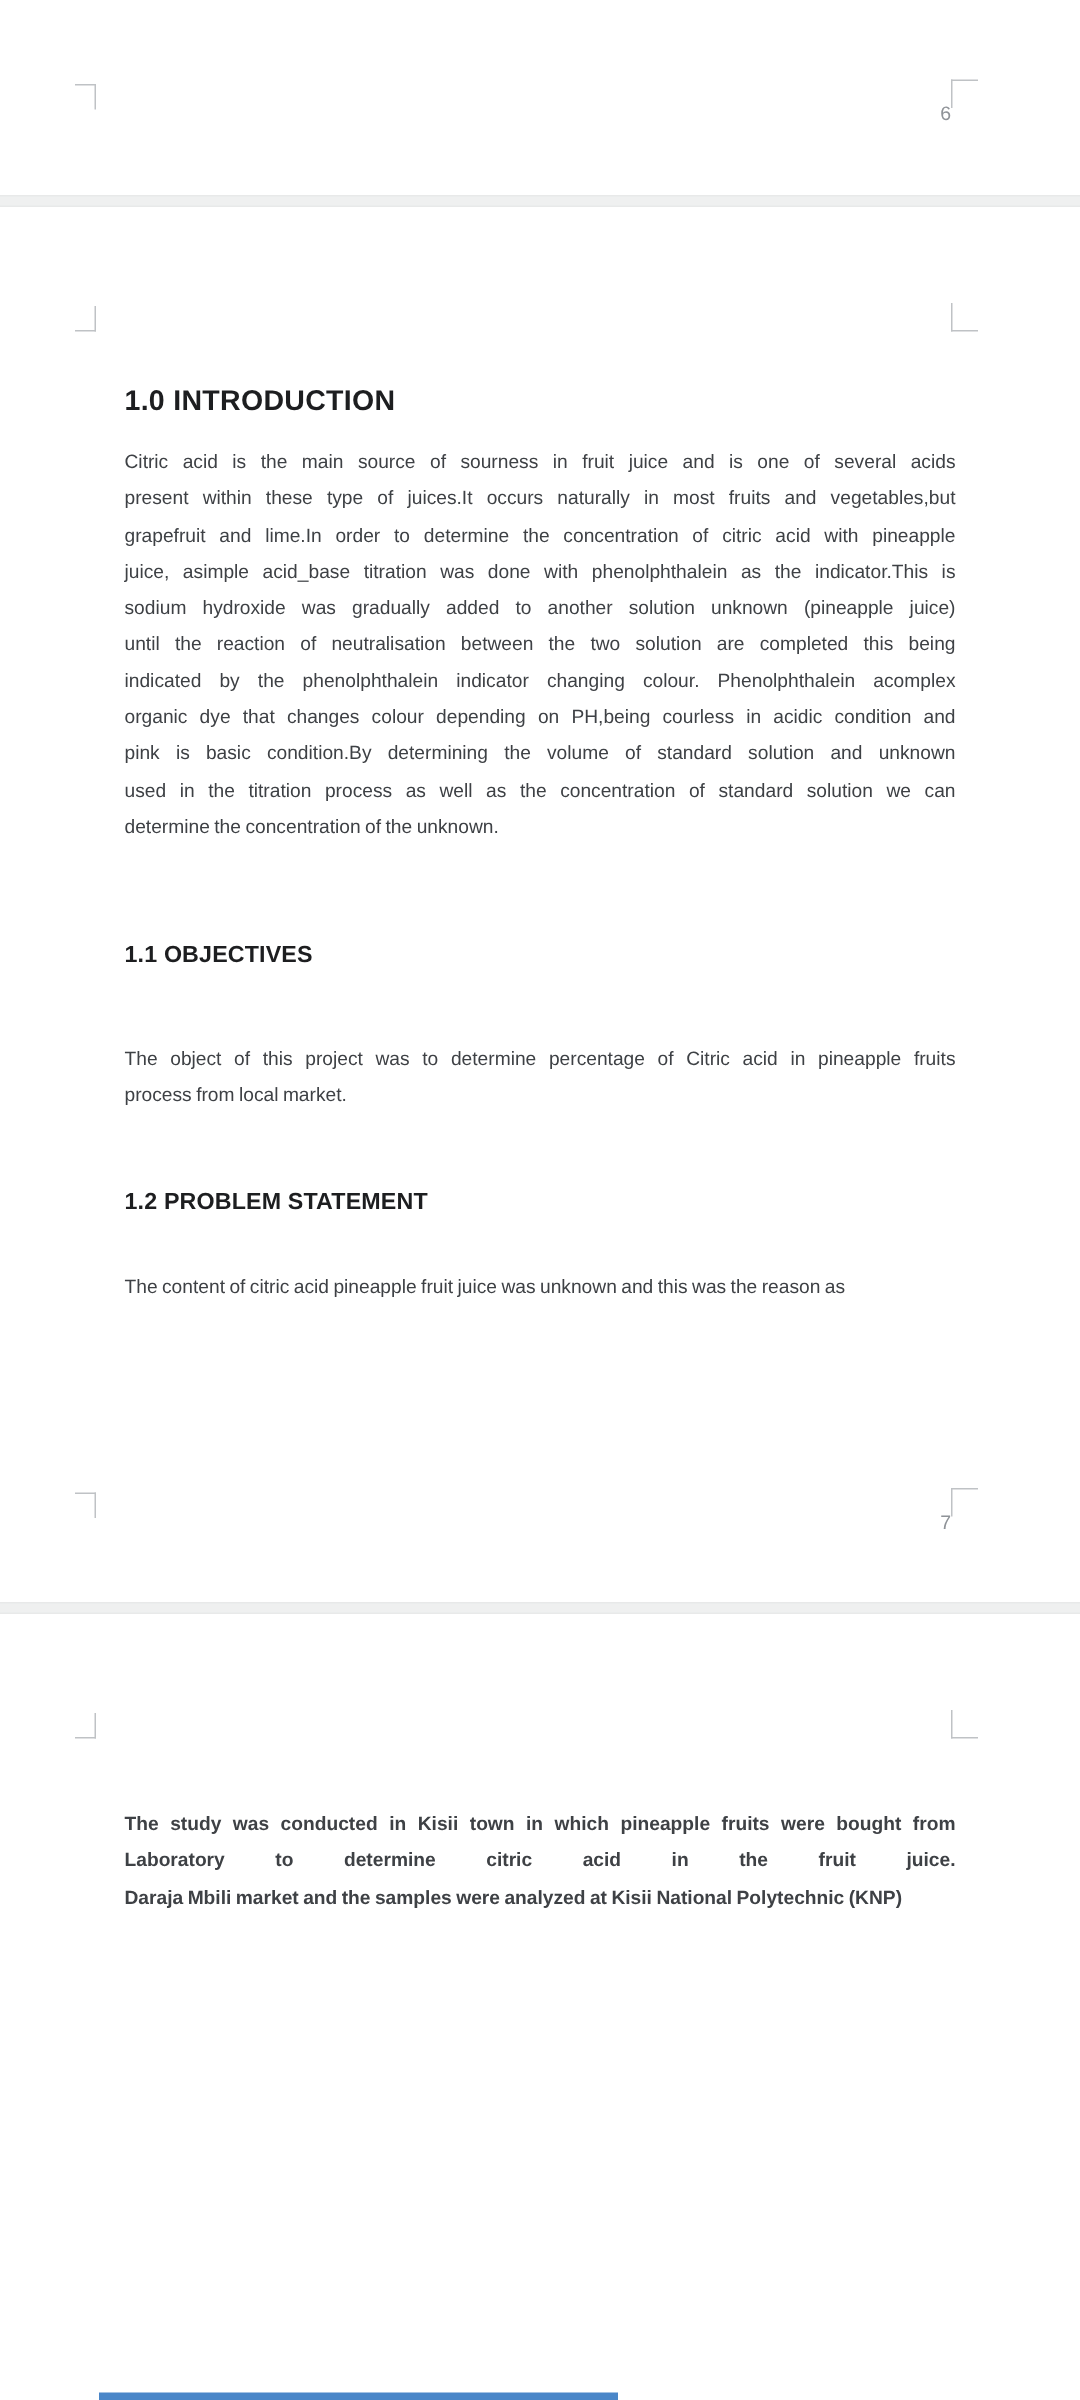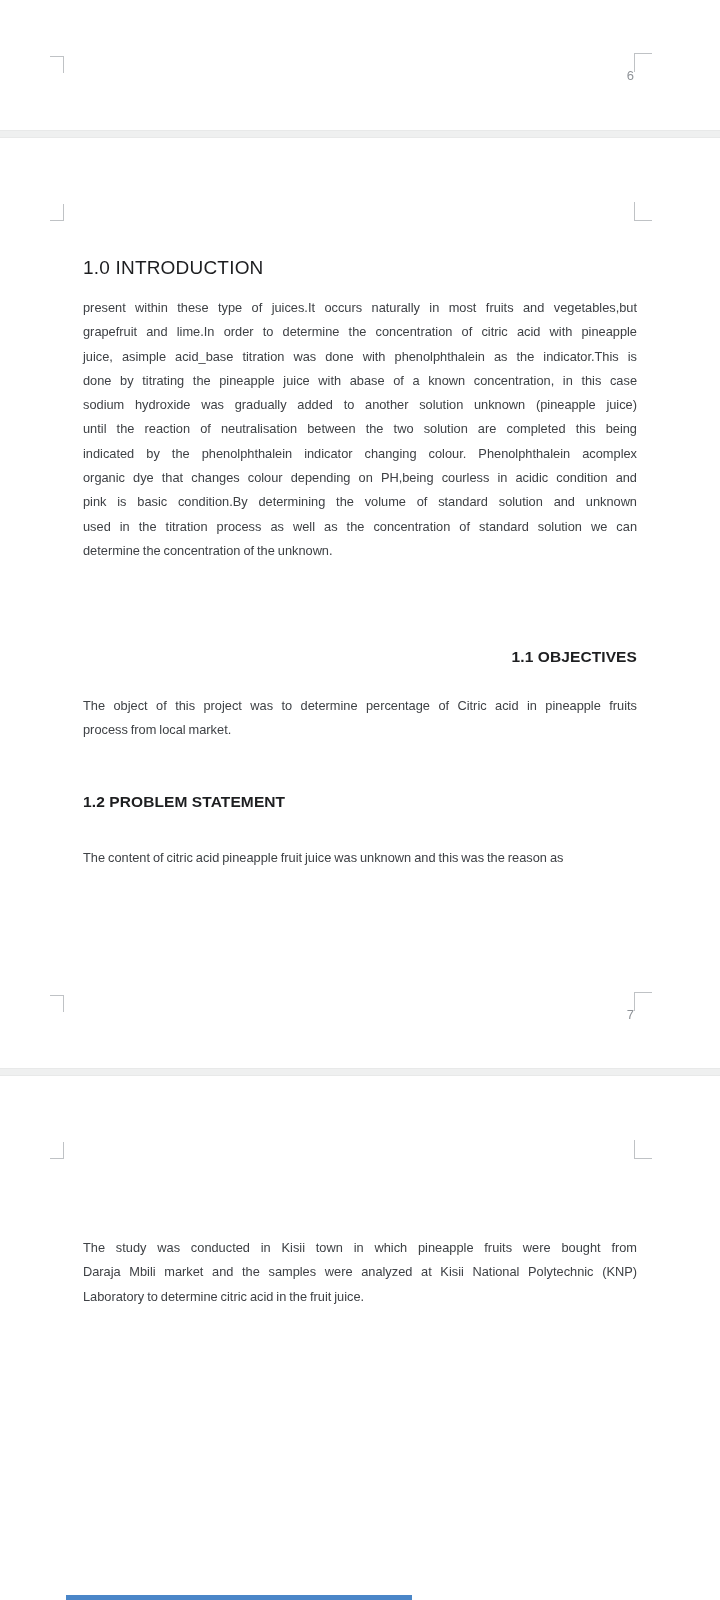--- a/index.html
+++ b/index.html
@@ -32,21 +32,21 @@
     width:34px; text-align:right;
     font-size:13px; line-height:15px; color:#8f9398;
   }
 
   .h-chapter {
     left:83px; width:554px; text-align:center;
     font-size:17.5px; font-weight:700; color:#1d1e20; letter-spacing:0.2px;
   }
   .h-main {
     left:83px; width:554px;
-    font-size:19px; font-weight:400; color:#1d1e20; letter-spacing:0.2px;
+    font-size:19px; font-weight:700; color:#1d1e20; letter-spacing:0.2px;
   }
   .h-sec {
     left:83px; width:554px;
     font-size:15.5px; font-weight:700; color:#1d1e20; letter-spacing:0.1px;
   }
 
   .para {
     left:83px; width:554px;
     font-size:12.8px; line-height:24.3px; color:#3e4145;
     word-spacing:-0.6px;
@@ -70,34 +70,34 @@
 
   <div class="abs" style="left:0;top:138px;width:720px;height:930px;"></div>
 
   <div class="abs mk mk-header-left" style="left:50px;top:204px;"></div>
   <div class="abs mk-r mk-header-right" style="left:634px;top:202px;"></div>
 
 
   <div class="abs h-main" style="top:257px;">1.0 INTRODUCTION</div>
 
   <div class="abs para" style="top:296px;">
+      <div class="jline">Citric acid is the main source of sourness in fruit juice and is one of several acids</div>
       <div class="jline">present within these type of juices.It occurs naturally in most fruits and vegetables,but</div>
       <div class="jline">grapefruit and lime.In order to determine the concentration of citric acid with pineapple</div>
       <div class="jline">juice, asimple acid_base titration was done with phenolphthalein as the indicator.This is</div>
-      <div class="jline">done by titrating the pineapple juice with abase of a known concentration, in this case</div>
       <div class="jline">sodium hydroxide  was gradually  added to another solution unknown (pineapple juice)</div>
       <div class="jline">until the reaction of neutralisation between the two solution are completed this being</div>
       <div class="jline">indicated by the phenolphthalein indicator changing colour. Phenolphthalein acomplex</div>
       <div class="jline">organic dye that changes colour depending on PH,being courless in acidic condition and</div>
       <div class="jline">pink is basic condition.By determining the volume of standard solution and unknown</div>
       <div class="jline">used in the titration process as well as the concentration of standard solution we can</div>
       <div class="jline">determine the concentration of the unknown.</div>
     </div>
 
-  <div class="abs h-sec" style="top:648px;text-align:right;">1.1 OBJECTIVES</div>
+  <div class="abs h-sec" style="top:628px;">1.1 OBJECTIVES</div>
 
   <div class="abs para" style="top:694px;">
       <div class="jline">The object of this project  was to determine percentage of Citric acid in pineapple fruits</div>
       <div class="jline">process from local market.</div>
     </div>
 
   <div class="abs h-sec" style="top:793px;">1.2 PROBLEM STATEMENT</div>
 
   <div class="abs para" style="top:846px;">
       <div class="jline">The content of citric acid pineapple fruit juice was unknown and this was the reason as</div>
@@ -108,21 +108,21 @@
   <div class="abs page-num" style="left:600px;top:1007px;">7</div>
 
   <div class="abs page-sep" style="top:1068px;"></div>
 
   <div class="abs" style="left:0;top:1076px;width:720px;height:524px;"></div>
 
   <div class="abs mk mk-header-left" style="left:50px;top:1142px;"></div>
   <div class="abs mk-r mk-header-right" style="left:634px;top:1140px;"></div>
 
 
-  <div class="abs para" style="top:1236px;">
+  <div class="abs para" style="top:1204px;font-weight:bold;">
       <div class="jline">The study was conducted in Kisii town in which pineapple fruits were bought from</div>
+      <div class="jline">Laboratory to determine citric acid in the fruit juice.</div>
       <div class="jline">Daraja Mbili market and the samples were analyzed at Kisii National Polytechnic (KNP)</div>
-      <div class="jline">Laboratory to determine citric acid in the fruit juice.</div>
     </div>
 
   <div class="abs accent-bar" style="left: 66px; top: 1595px; width: 346px; background: rgb(74, 134, 200);"></div>
 
 </div>
 
 </body></html>

